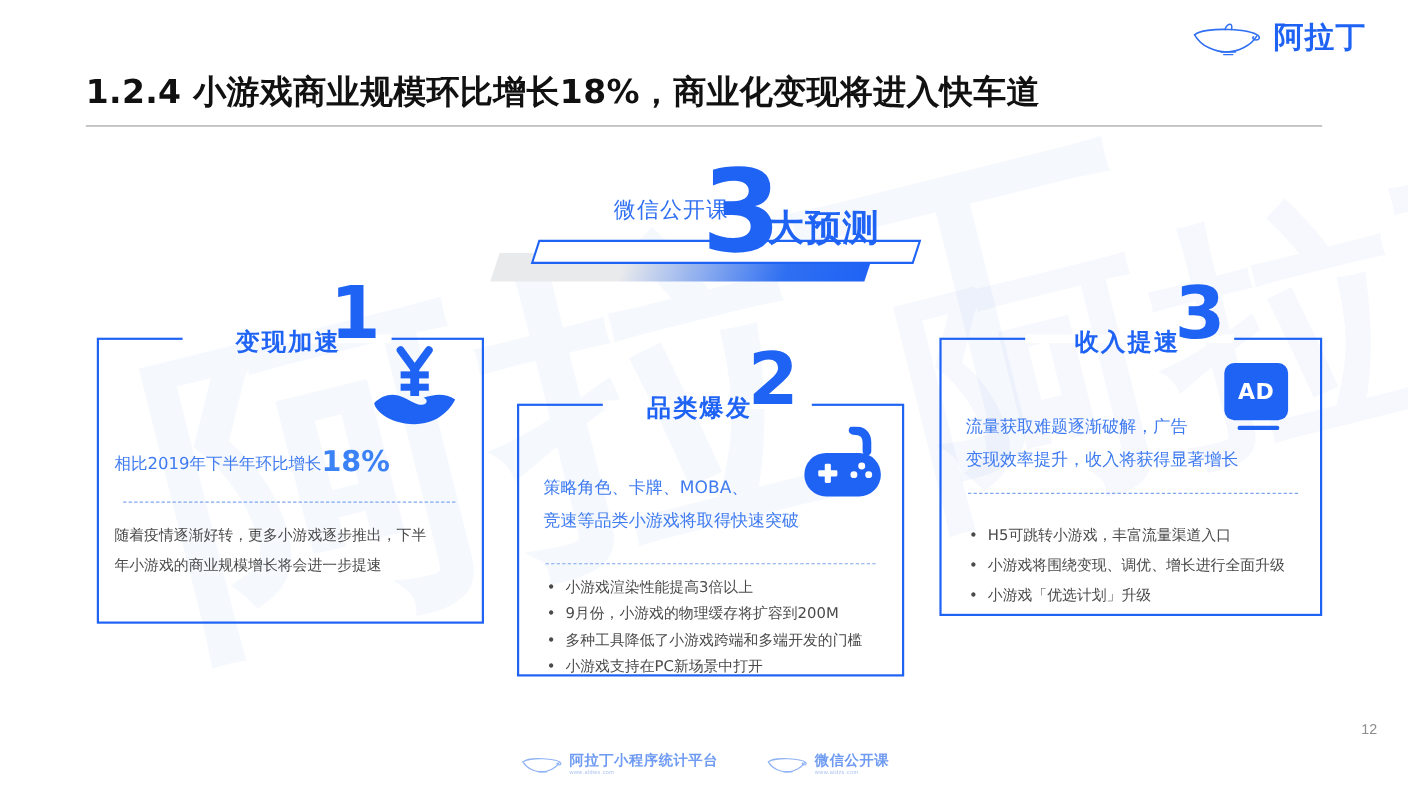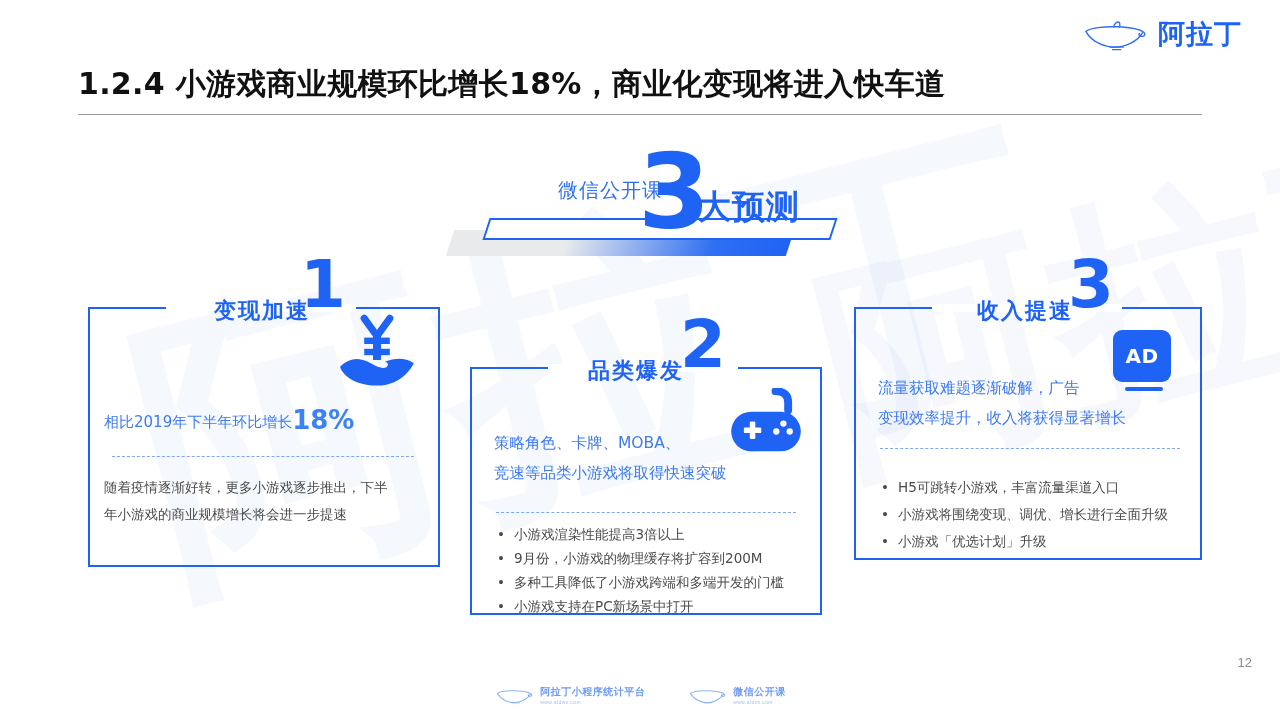--- a/index.html
+++ b/index.html
@@ -208,21 +208,21 @@
 
   
   .footer { position: absolute; left: 0; bottom: 14px; width: 1280px; }
   .footer-logos {
     display: flex; justify-content: center; align-items: flex-start; gap: 42px;
   }
   .flogo { display: flex; align-items: center; gap: 4px; }
   .flogo .lamp-s { width: 42px; height: 22px; }
   .flogo-textwrap { display: flex; flex-direction: column; }
   .flogo-name {
-    font-size: 10px; font-weight: 700; color: #6f9bf2; letter-spacing: 0.5px;
+    font-size: 13px; font-weight: 700; color: #6f9bf2; letter-spacing: 0.5px;
     font-family: Liberation Mono, monospace;
   }
   .flogo-url {
     font-size: 5px; color: #a8c0ee; letter-spacing: 0.4px;
     font-family: "Liberation Sans", sans-serif;
   }
   .page-num {
     position: absolute;
     right: 28px; bottom: 50px;
     font-size: 13px; color: #8d8d8d;

